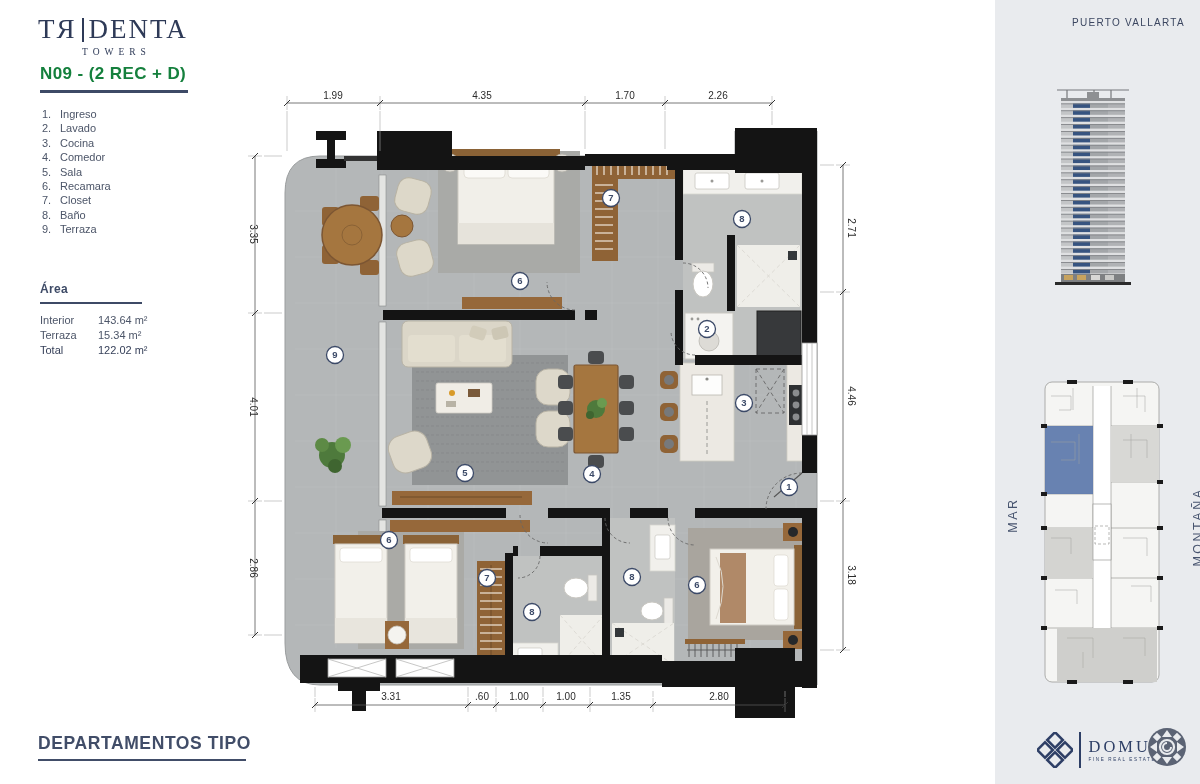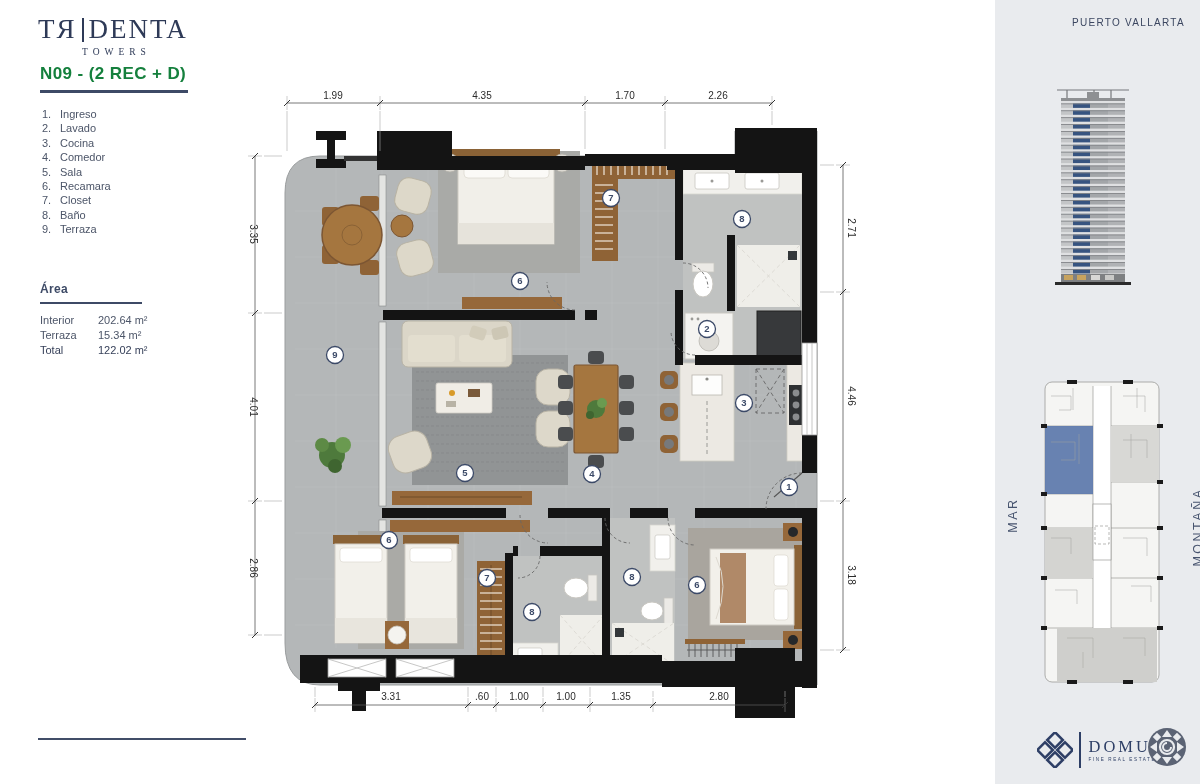--- a/index.html
+++ b/index.html
@@ -111,33 +111,34 @@
       <span class="legend-num">9.</span>
       <span>Terraza</span>
     </div>
 </div>
 
 <div class="area-block">
   <div class="area-heading">Área</div>
   <div class="area-underline"></div>
   <div class="area-row">
       <span class="area-label">Interior</span>
-      <span>202.64 m²</span>
+      <span>143.64 m²</span>
     </div>
   <div class="area-row">
       <span class="area-label">Terraza</span>
       <span>15.34 m²</span>
     </div>
   <div class="area-row total">
       <span class="area-label">Total</span>
       <span>122.02 m²</span>
     </div>
 </div>
 
 <div class="footer-left">
+  <span>DEPARTAMENTOS TIPO</span>
   <div class="footer-underline"></div>
 </div>
 
 <div class="plan-wrap">
 <svg width="620" height="640" viewBox="0 0 620 640">
 
   <g>
     <path d="M80,73 H495 V48 H577 V602 H80 Q45,602 45,560 V110 Q45,73 80,73 Z" fill="#b4b7b8" stroke="#9a9d9e" stroke-width="1"></path>
     <g>
           <line x1="96" y1="80" x2="96" y2="565" stroke="#c3c5c5" stroke-width="0.7" opacity="0.5"></line>

